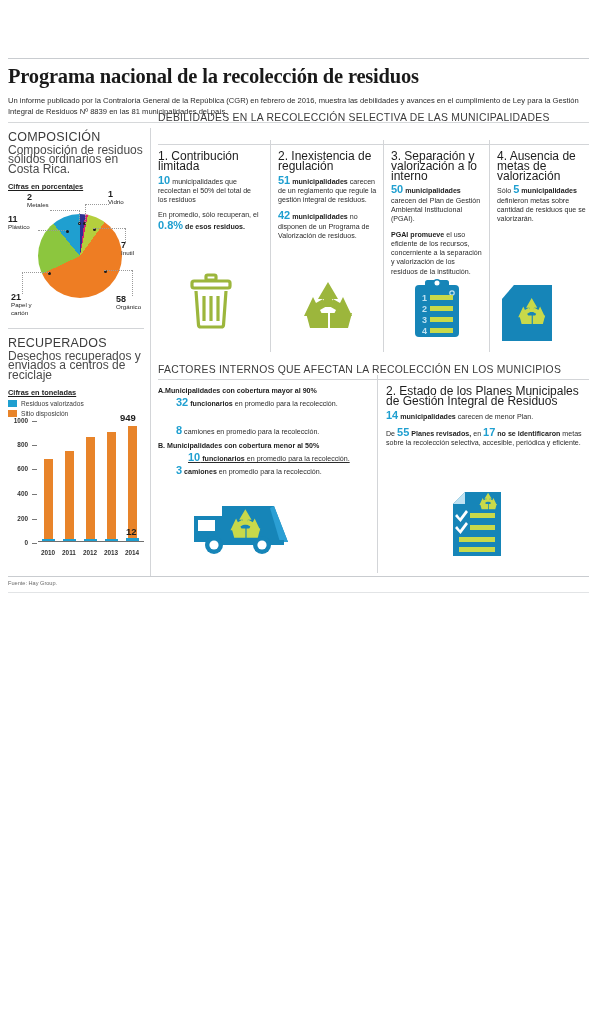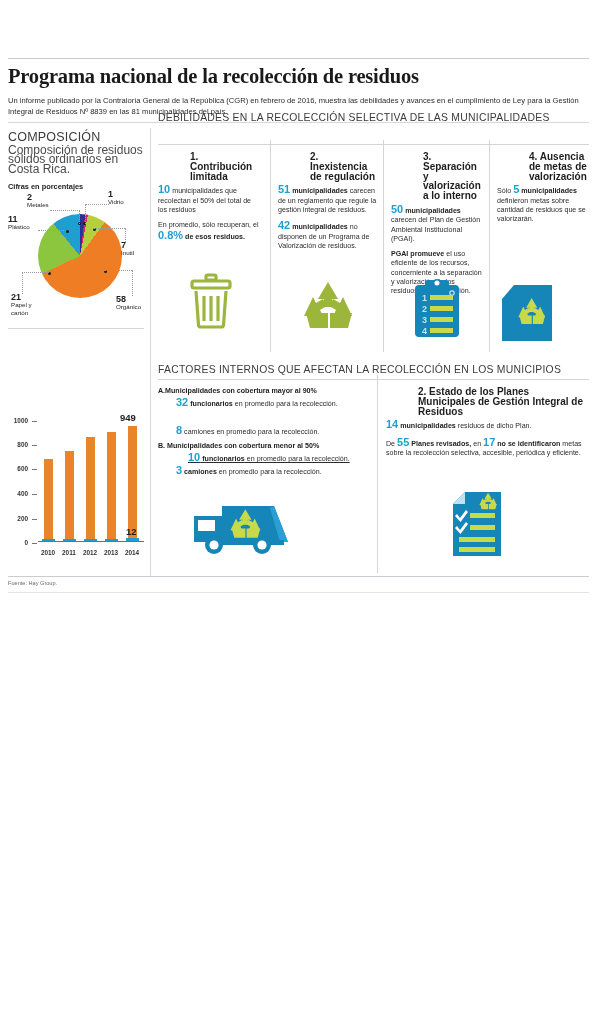--- a/index.html
+++ b/index.html
@@ -82,20 +82,21 @@
   .sec-sub {
     font-size: 12px;
     line-height: 9.4px;
     color: #4a4a4a;
     margin-top: 2px;
   }
   .sec-unit {
     font-size: 7.4px;
     font-weight: bold;
     color: #1d1d1d;
+    text-decoration: underline;
   }
 
   #composicion { position: absolute; left: 8px; top: 130px; width: 136px; }
   #recuperados { position: absolute; left: 8px; top: 336px; width: 136px; }
 
   
   .pie-wrap { position: absolute; left: 8px; top: 192px; width: 140px; height: 130px; }
   .pie {
     position: absolute; left: 30px; top: 22px;
     width: 84px; height: 84px; border-radius: 50%;
@@ -129,21 +130,21 @@
     color: #3b3b3b;
   }
   #band1 { left: 158px; top: 112px; }
   #band2 { left: 158px; top: 364px; }
 
   .rule-band {
     position: absolute; height: 1px; background: #d3d5d8;
   }
 
   .col { position: absolute; font-size: 7.1px; line-height: 9.3px; color: #2b2b2b; }
-  .col h3 { font-size: 10px; line-height: 9.8px; font-weight: bold; color: #1d1d1d; margin-bottom: 4px; margin-left: 32px; }
+  .col h3 { font-size: 12px; line-height: 9.8px; font-weight: normal; color: #1d1d1d; margin-bottom: 4px; }
   .col p { margin-bottom: 6px; }
   .big { color: #1f9fd0; font-weight: bold; font-size: 11px; }
   .bold { font-weight: bold; color: #1d1d1d; }
 
   .icon-box { position: absolute; }
 
   .footer-rule { position: absolute; left: 8px; top: 576px; width: 581px; height: 1px; background: #c9ccd0; }
   .source { position: absolute; left: 8px; top: 580px; font-size: 5.6px; color: #6a6a6a; }
   .footer-rule2 { position: absolute; left: 8px; top: 592px; width: 581px; height: 1px; background: #e2e4e6; }
 </style>
@@ -219,20 +220,34 @@
     <div class="pie-lbl" style="left:3px; top:102px; width:34px;">
       <b>21</b>
       <span>Papel y cartón</span>
     </div>
     <div class="pie-lbl" style="left:108px; top:104px;">
       <b>58</b>
       <span>Orgánico</span>
     </div>
   </div>
 
+  <div id="recuperados">
+    <div class="sec-head">RECUPERADOS</div>
+    <div class="sec-sub">Desechos recuperados y enviados a centros de reciclaje</div>
+    <div class="sec-unit" style="margin-top:8px;">Cifras en toneladas</div>
+
+    <div class="legend-row">
+      <span class="swatch" style="background:#1f9fd0;"></span>
+      <span class="legend-txt">Residuos valorizados</span>
+    </div>
+    <div class="legend-row">
+      <span class="swatch" style="background:#e8842a;"></span>
+      <span class="legend-txt">Sitio disposición</span>
+    </div>
+  </div>
 
   <div class="barchart">
     <div class="bc-ylabel" style="left:0px; top:3px;">1000</div>
     <div class="bc-tick" style="top:7px;"></div>
     <div class="bc-ylabel" style="left:0px; top:27px;">800</div>
     <div class="bc-tick" style="top:31px;"></div>
     <div class="bc-ylabel" style="left:0px; top:51px;">600</div>
     <div class="bc-tick" style="top:55px;"></div>
     <div class="bc-ylabel" style="left:0px; top:76px;">400</div>
     <div class="bc-tick" style="top:80px;"></div>
@@ -395,21 +410,21 @@
         <path d="M4 36 L23 36 L20 30 L27 26 L23 19 L16 23 L13 17 Z"></path>
         <path d="M10 48 L6 33 L28 33 L28 48 Z"></path>
         <path d="M48 48 L52 33 L30 33 L30 48 Z"></path>
       </g>
     </svg>
   </div>
 
   <div class="col" style="left:386px; top:387px; width:203px;">
     <h3>2. Estado de los Planes Municipales de Gestión Integral de Residuos</h3>
     <p>
-      <span class="big">14</span><span class="bold"> municipalidades</span><span> residuos de dicho Plan.</span>
+      <span class="big">14</span><span class="bold"> municipalidades</span><span> carecen de menor Plan.</span>
     </p>
     <p>
       <span>De </span><span class="big">55</span><span class="bold"> Planes revisados,</span><span> en </span><span class="big">17</span><span class="bold"> no se identificaron</span><span> metas sobre la recolección selectiva, accesible, periódica y eficiente.</span>
     </p>
   </div>
 
   <div class="icon-box" style="left:451px; top:490px; width:52px; height:70px;">
     <svg viewBox="0 0 52 70" width="52" height="70">
       <path d="M14 2 L50 2 L50 66 L2 66 L2 14 Z" fill="#1685b8"></path>
       <path d="M14 2 L14 14 L2 14 Z" fill="#bfe2f2"></path>

